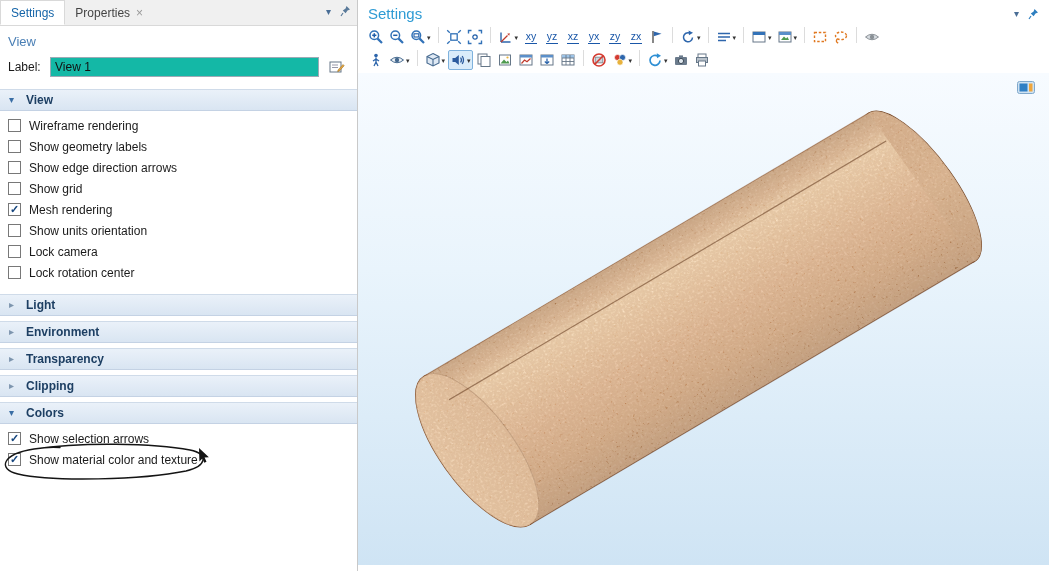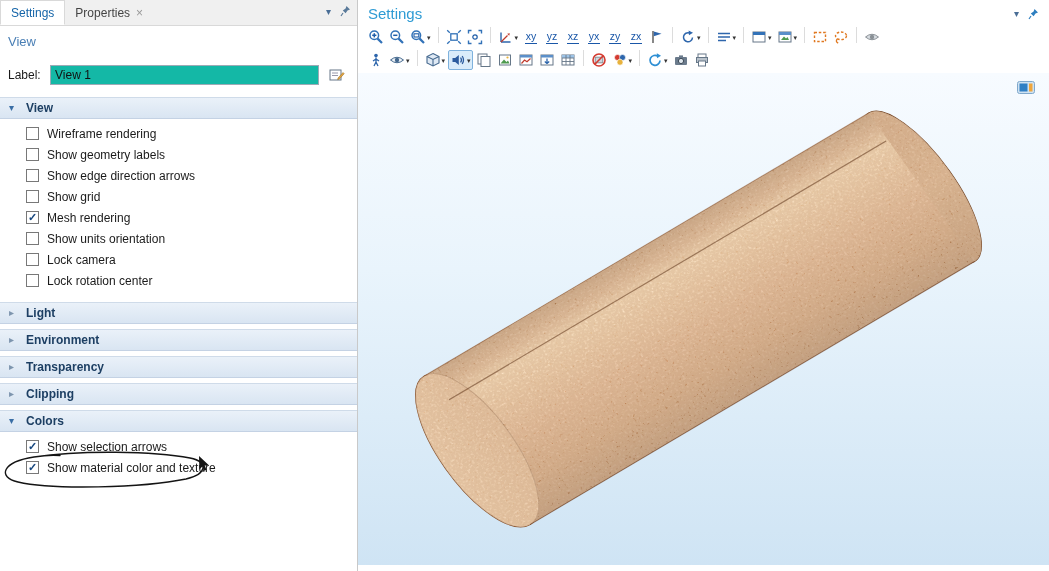--- a/index.html
+++ b/index.html
@@ -8,31 +8,31 @@
   .app{display:flex;width:100%;height:100%}
 
   
   .settings-panel{width:358px;border-right:1px solid #c9c9c9;background:#fff;display:flex;flex-direction:column;position:relative}
   .tabbar{height:26px;background:#f0f0f0;border-bottom:1px solid #d9d9d9;display:flex;align-items:flex-end;position:relative;flex:none}
   .tab{height:25px;display:flex;align-items:center;padding:0 10px;color:#444;gap:6px;cursor:default}
   .tab.active{background:#fff;border:1px solid #d9d9d9;border-bottom:1px solid #fff;color:#1464a8}
   .tab .close{color:#999;font-size:12px}
   .tab-tools{position:absolute;right:6px;top:5px;display:flex;gap:9px;align-items:center;color:#4a6e96;font-size:10px}
   .panel-heading{color:#4a7fb5;font-size:13px;margin:8px 0 2px 8px}
-  .label-row{display:flex;align-items:center;margin:14px 8px 0 8px;gap:6px}
+  .label-row{display:flex;align-items:center;margin:6px 8px 0 8px;gap:6px}
   .label-row .lbl{width:36px;flex:none}
   .label-row input{flex:1;height:20px;border:1px solid #9daab5;padding:0 4px;font:12px "Liberation Sans",sans-serif;color:#111;background:#14b8a6}
   .icon-btn{width:24px;height:20px;border:none;background:transparent;display:flex;align-items:center;justify-content:center;flex:none}
   .section-bar{height:22px;margin-top:5px;background:linear-gradient(#eaf1f9,#d9e5f2);border-top:1px solid #cfdbe9;border-bottom:1px solid #c4d2e4;display:flex;align-items:center;gap:7px;padding-left:9px;flex:none}
   .section-bar.first{margin-top:12px}
   .sec-title{color:#1d3f63;font-weight:bold}
   .tri{font-size:10px;color:#3a6ea5;width:10px;line-height:1}
   .tri.closed{color:#7d95ae}
   .sec-body{padding:4px 0 6px 0}
-  .chk-row{height:21px;display:flex;align-items:center;gap:8px;padding-left:26px}
+  .chk-row{height:21px;display:flex;align-items:center;gap:8px;padding-left:8px}
   .chk{width:13px;height:13px;border:1px solid #787878;background:#fff;display:flex;align-items:center;justify-content:center;flex:none}
   .chk.checked::before{content:"\2713";font-size:11px;font-weight:bold;color:#17477e;line-height:1}
   .chk.disabled{border-color:#ababab}
   .chk.checked.disabled::before{color:#9db3c9}
   .chk-row.disabled .chk-label{color:#9a9a9a}
   .annot-wrap{position:relative}
   .annot-svg{position:absolute;left:-6px;top:-12px;pointer-events:none}
 
   
   .graphics-panel{flex:1;display:flex;flex-direction:column;background:#fff;min-width:0}

